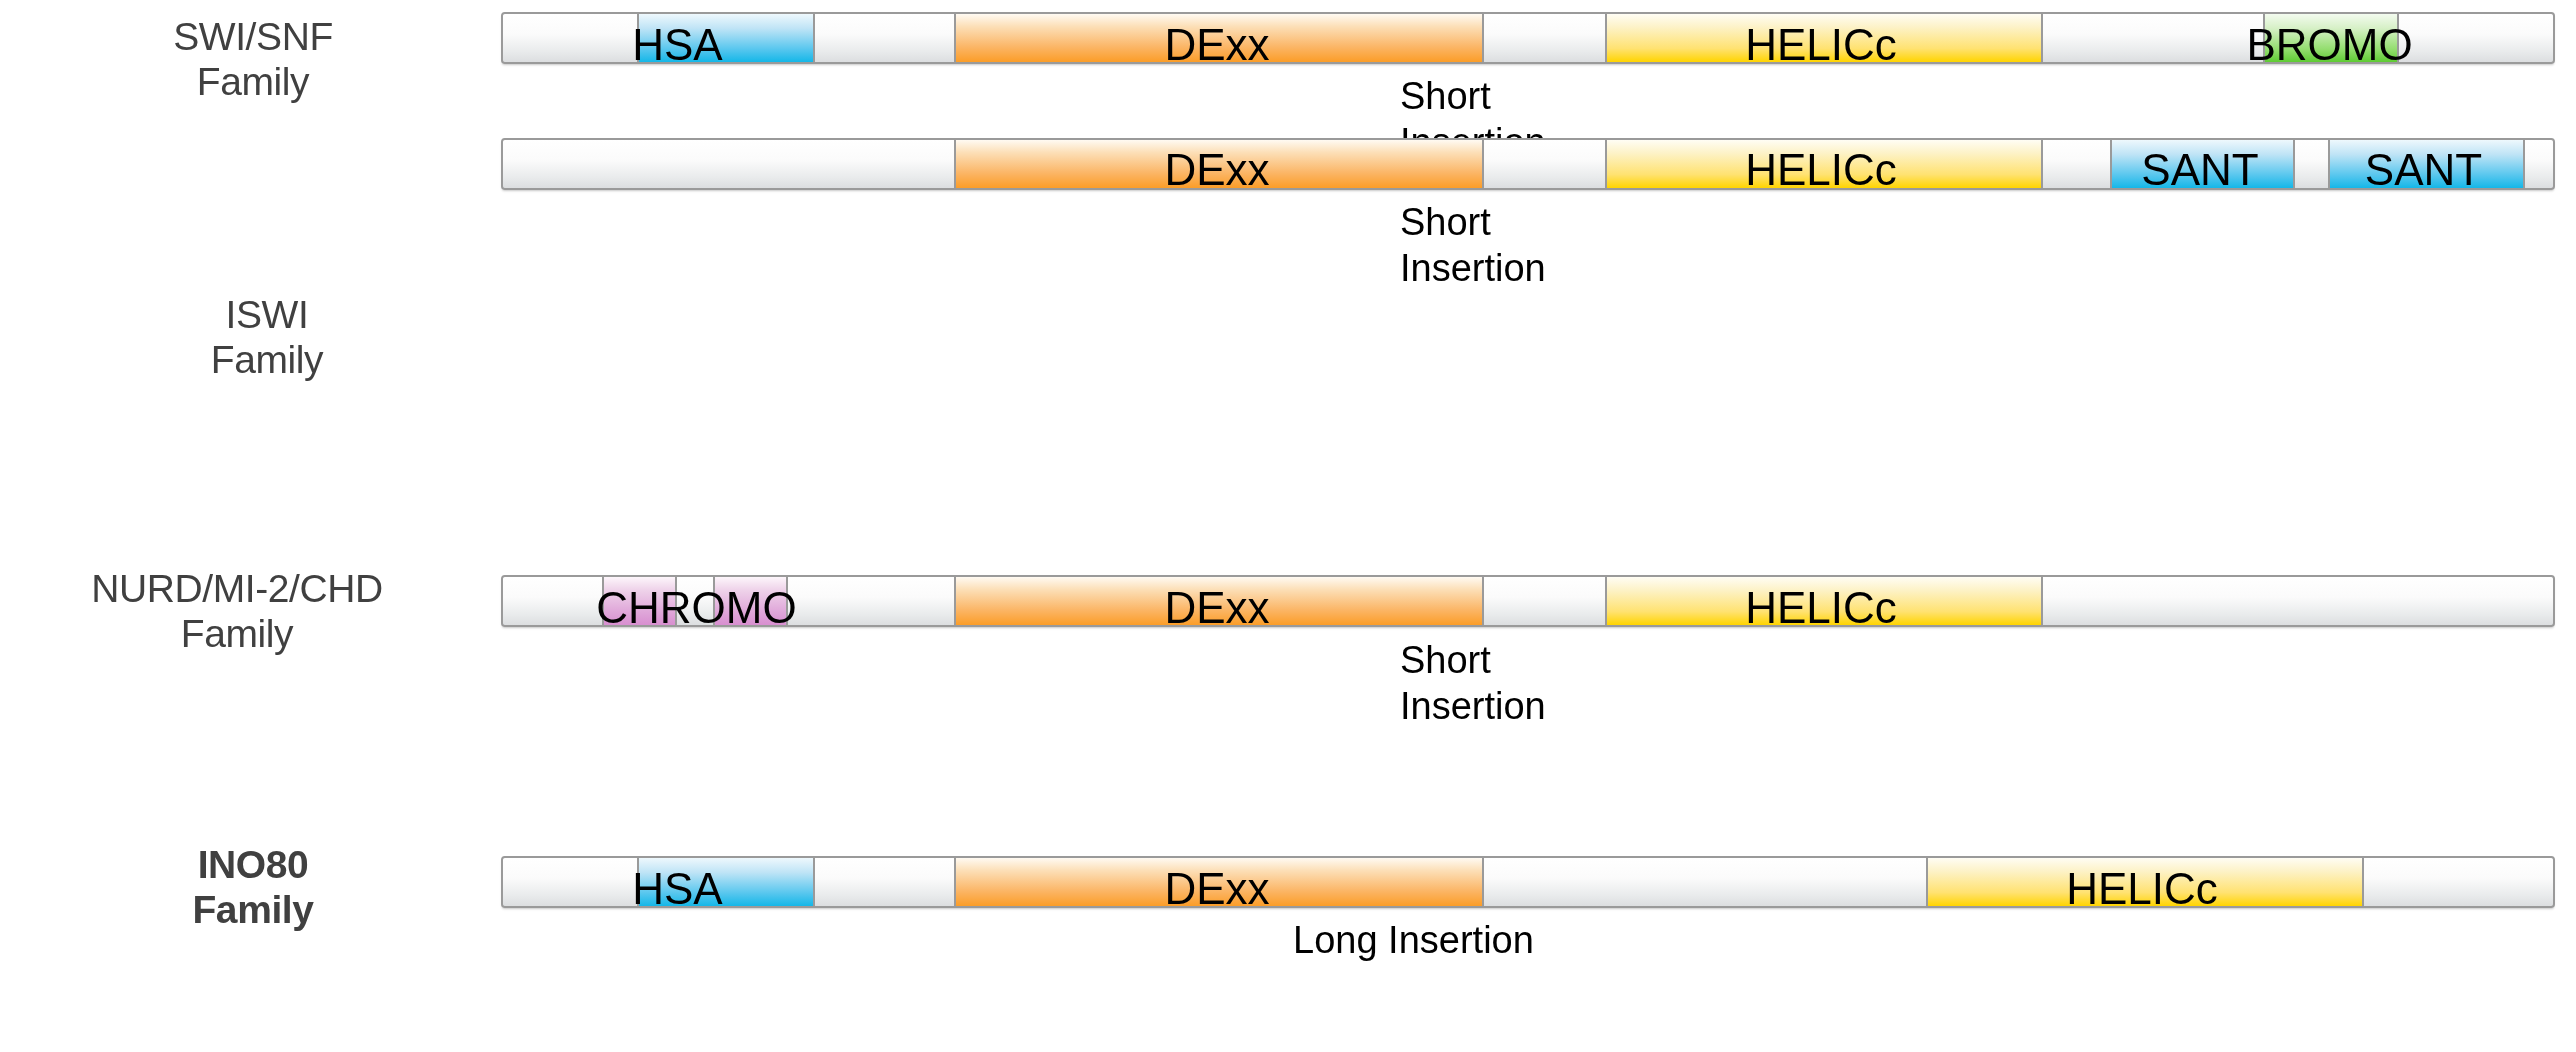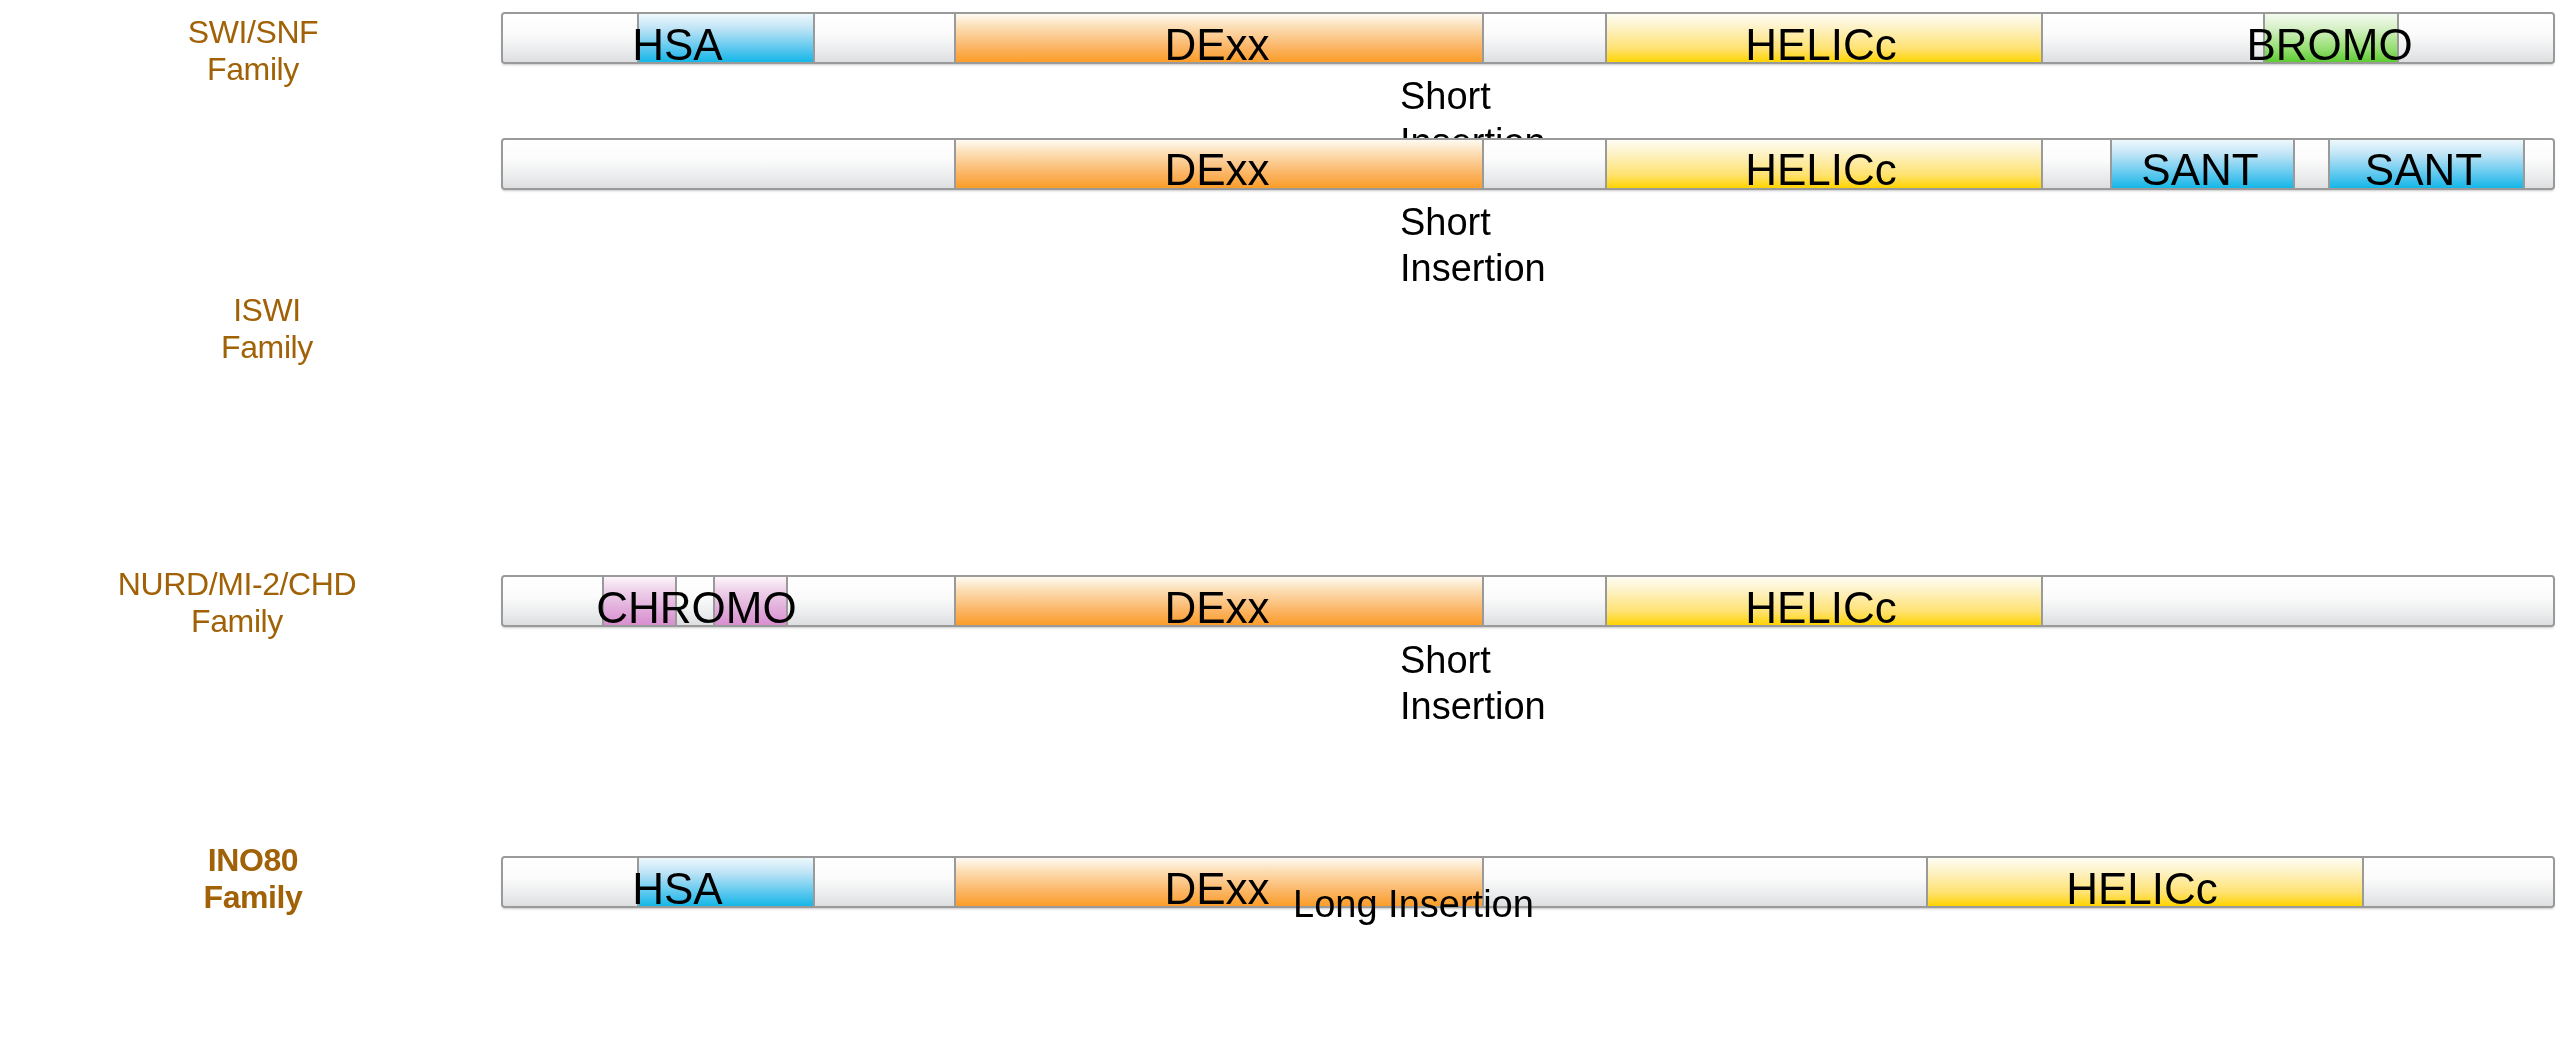--- a/index.html
+++ b/index.html
@@ -10,22 +10,22 @@
     width:2576px;
     height:1053px;
     background:#ffffff;
     overflow:hidden;
   }
 
   
   .fam-label{
     position:absolute;
     text-align:center;
-    color:#a16207;
-    font-size:32px;
+    color:#404040;
+    font-size:39px;
     line-height:1.16;
     letter-spacing:-0.4px;
     white-space:nowrap;
   }
 
   
   .bar{
     position:absolute;
     box-sizing:border-box;
     border:2.3px solid #9a9a9a;
@@ -181,18 +181,18 @@
     <div class="divider" style="left:310px;"></div>
     <div class="divider" style="left:451px;"></div>
     <div class="divider" style="left:979px;"></div>
     <div class="divider" style="left:1423px;"></div>
     <div class="divider" style="left:1859px;"></div>
   </div>
   <div class="seg-label" style="left:559px;  top:867px; width:237px;">HSA</div>
   <div class="seg-label" style="left:953px; top:867px; width:528px;">DExx</div>
   <div class="seg-label" style="left:1924px; top:867px; width:436px;">HELICc</div>
 
-  <div class="annot" style="left:1293px; top:881px; width:536px;">
+  <div class="annot" style="left:1293px; top:917px; width:536px;">
     <div>Long Insertion</div>
   </div>
 
 </div>
 
 
 </body></html>

